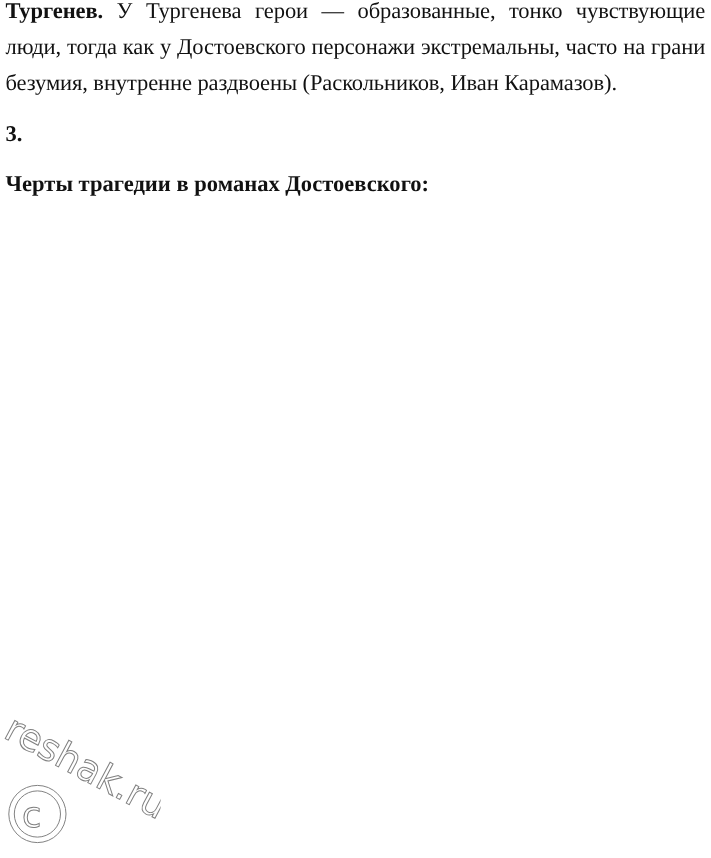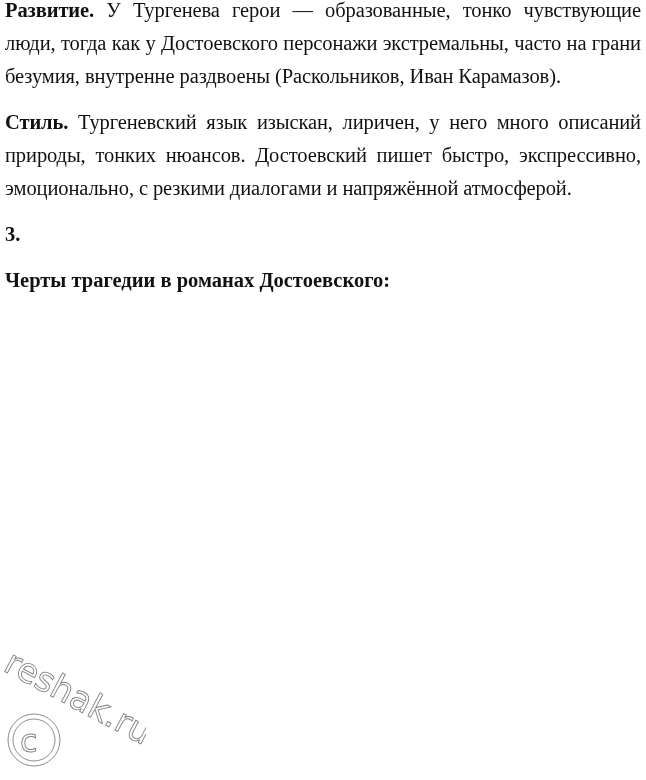--- a/index.html
+++ b/index.html
@@ -56,23 +56,22 @@
       fill: none;
       stroke: #6a6a6a;
       stroke-width: 0.9;
     }
   </style>
 </head>
 <body>
 
 <div class="doc">
 
-  <p class="para"><b>Развитие.</b><span> У Тургенева герои — образованные, тонко чувствующие люди, тогда как у Достоевского персонажи экстремальны, часто на грани безумия, внутренне раздвоены (Раскольников, Иван Карамазов).</span></p>
+  <p class="para"><b>Тургенев.</b><span> У Тургенева герои — образованные, тонко чувствующие люди, тогда как у Достоевского персонажи экстремальны, часто на грани безумия, внутренне раздвоены (Раскольников, Иван Карамазов).</span></p>
 
-  <p class="para"><b>Стиль.</b><span> Тургеневский язык изыскан, лиричен, у него много описаний природы, тонких нюансов. Достоевский пишет быстро, экспрессивно, эмоционально, с резкими диалогами и напряжённой атмосферой.</span></p>
 
 
 
   <p class="heading">3.</p>
 
 
   <p class="heading">Черты трагедии в романах Достоевского:</p>
 
 
 </div>

